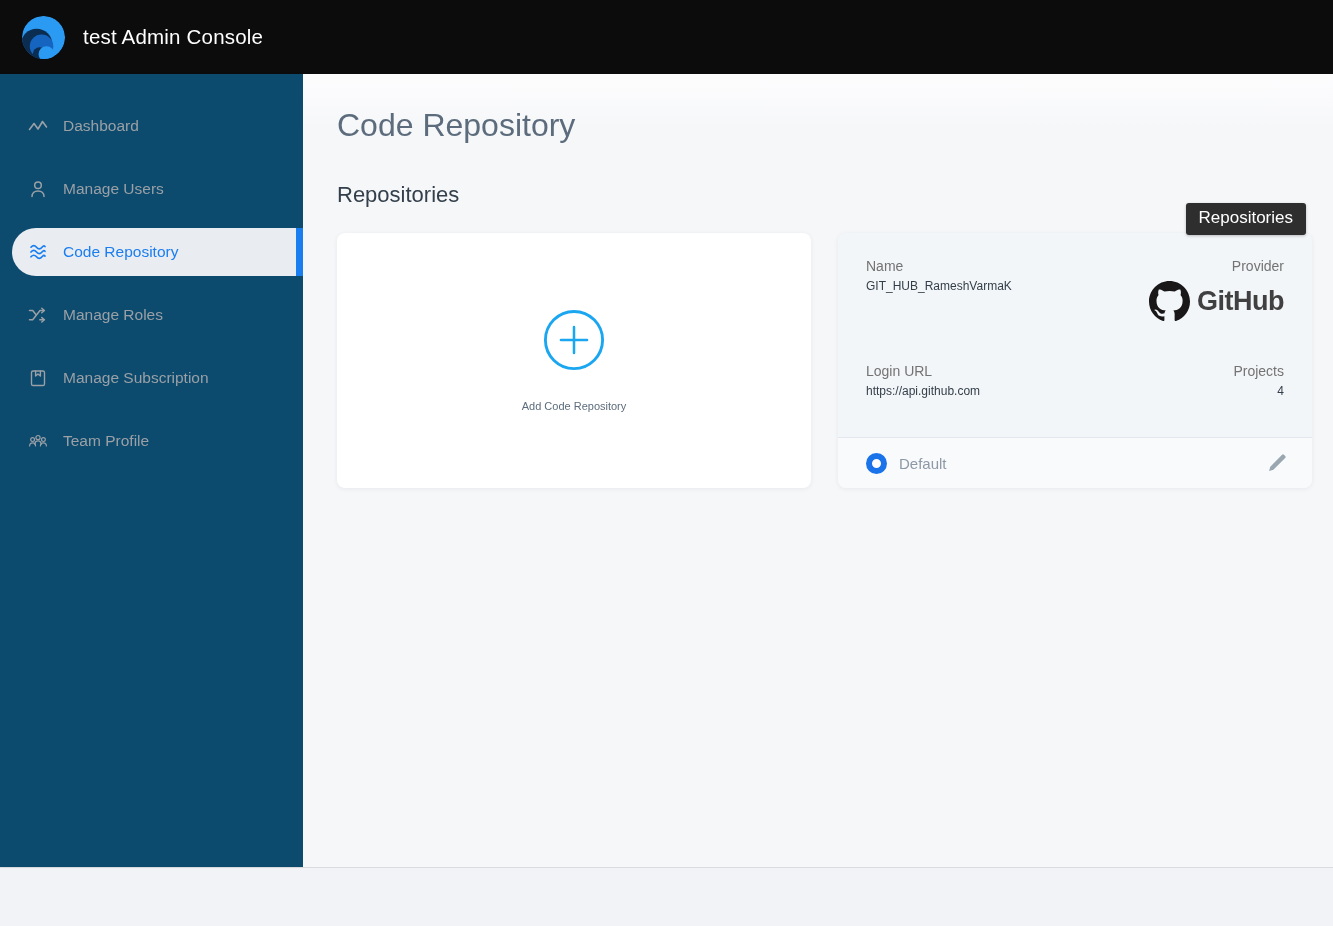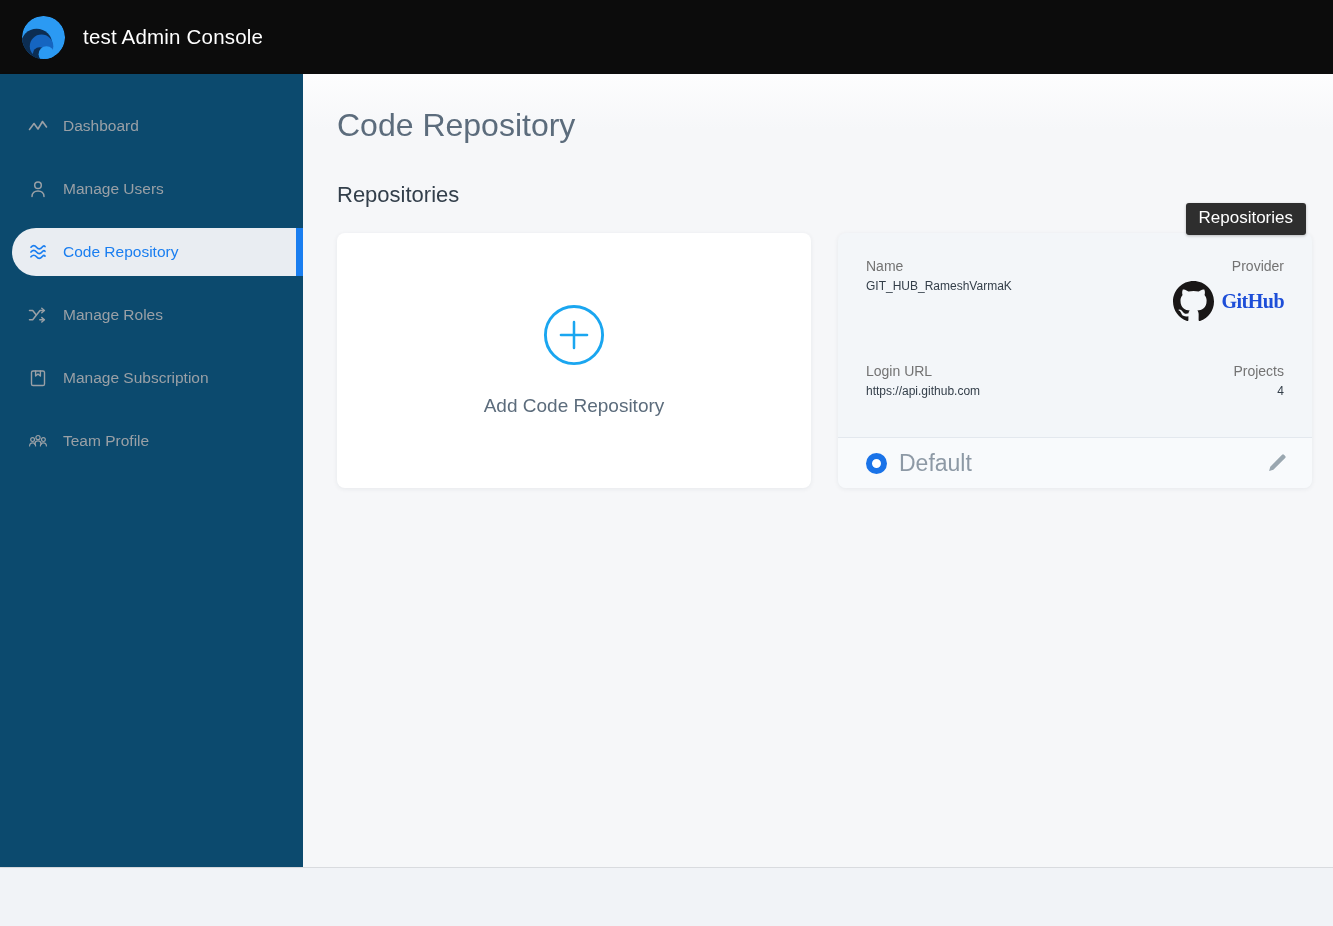--- a/index.html
+++ b/index.html
@@ -107,21 +107,21 @@
     background: #ffffff;
     display: flex;
     flex-direction: column;
     align-items: center;
     justify-content: center;
     cursor: pointer;
   }
   .plus-circle { width: 62px; height: 62px; }
   .add-label {
     margin-top: 29px;
-    font-size: 19px;
+    font-size: 11px;
     color: #5c6c7c;
   }
 
   
   .repo-card {
     background: #f3f6f9;
     display: flex;
     flex-direction: column;
     overflow: hidden;
   }
@@ -136,44 +136,43 @@
   .field-value { font-size: 12px; color: #333e49; margin-top: 5px; }
   .field.right { text-align: right; }
   .github-brand {
     display: flex;
     align-items: center;
     justify-content: flex-end;
     margin-top: 7px;
   }
   .github-mark { width: 41px; height: 41px; }
   .github-word {
-    font-size: 20px;
+    font-size: 27px;
     font-weight: 700;
-    color: #1d4ed8;
+    color: #404040;
     margin-left: 7px;
     letter-spacing: -.5px;
-    font-family: Liberation Serif, serif;
   }
   .repo-footer {
     height: 51px;
     border-top: 1px solid #e3e8ee;
     background: #f8fafc;
     display: flex;
     align-items: center;
     padding: 0 24px 0 28px;
   }
   .radio {
     width: 21px; height: 21px;
     border-radius: 50%;
     border: 6px solid #1a73e8;
     background: #ffffff;
     cursor: pointer;
     flex: 0 0 auto;
   }
-  .default-label { margin-left: 12px; font-size: 23px; color: #8d99a5; text-align: center; }
+  .default-label { margin-left: 12px; font-size: 15px; color: #8d99a5; text-align: center; }
   .edit-btn { margin-left: auto; width: 22px; height: 22px; cursor: pointer; }
   .edit-btn svg { display: block; width: 100%; height: 100%; }
 
   
   .page-footer {
     height: 59px;
     border-top: 1px solid #d9dbdf;
     background: #f1f3f7;
   }
 </style>

